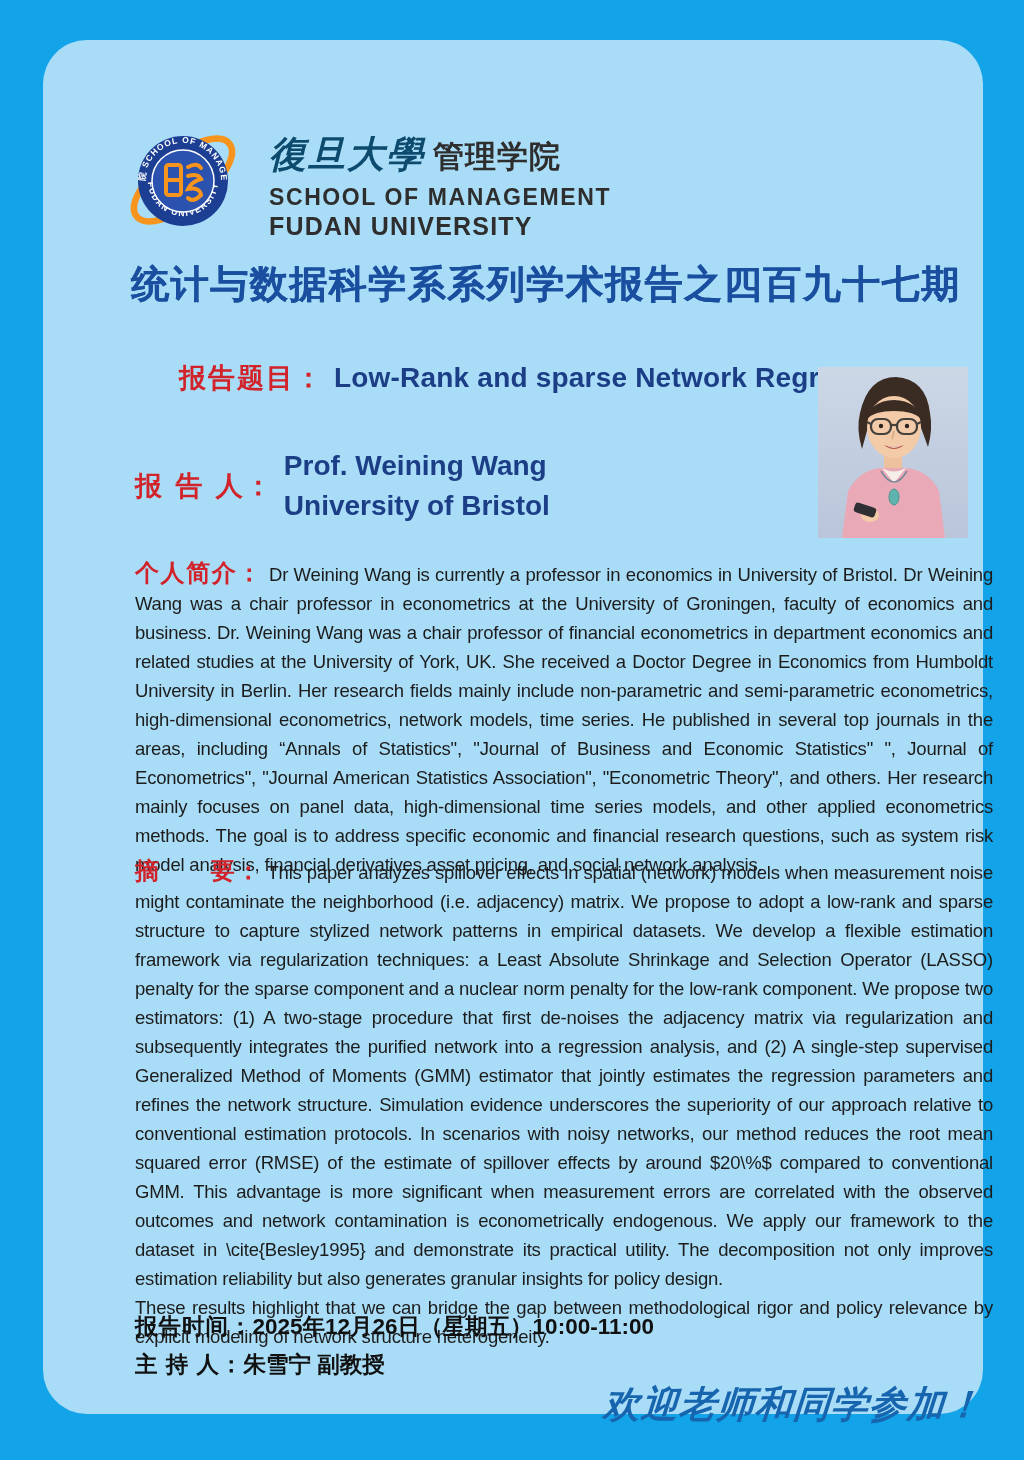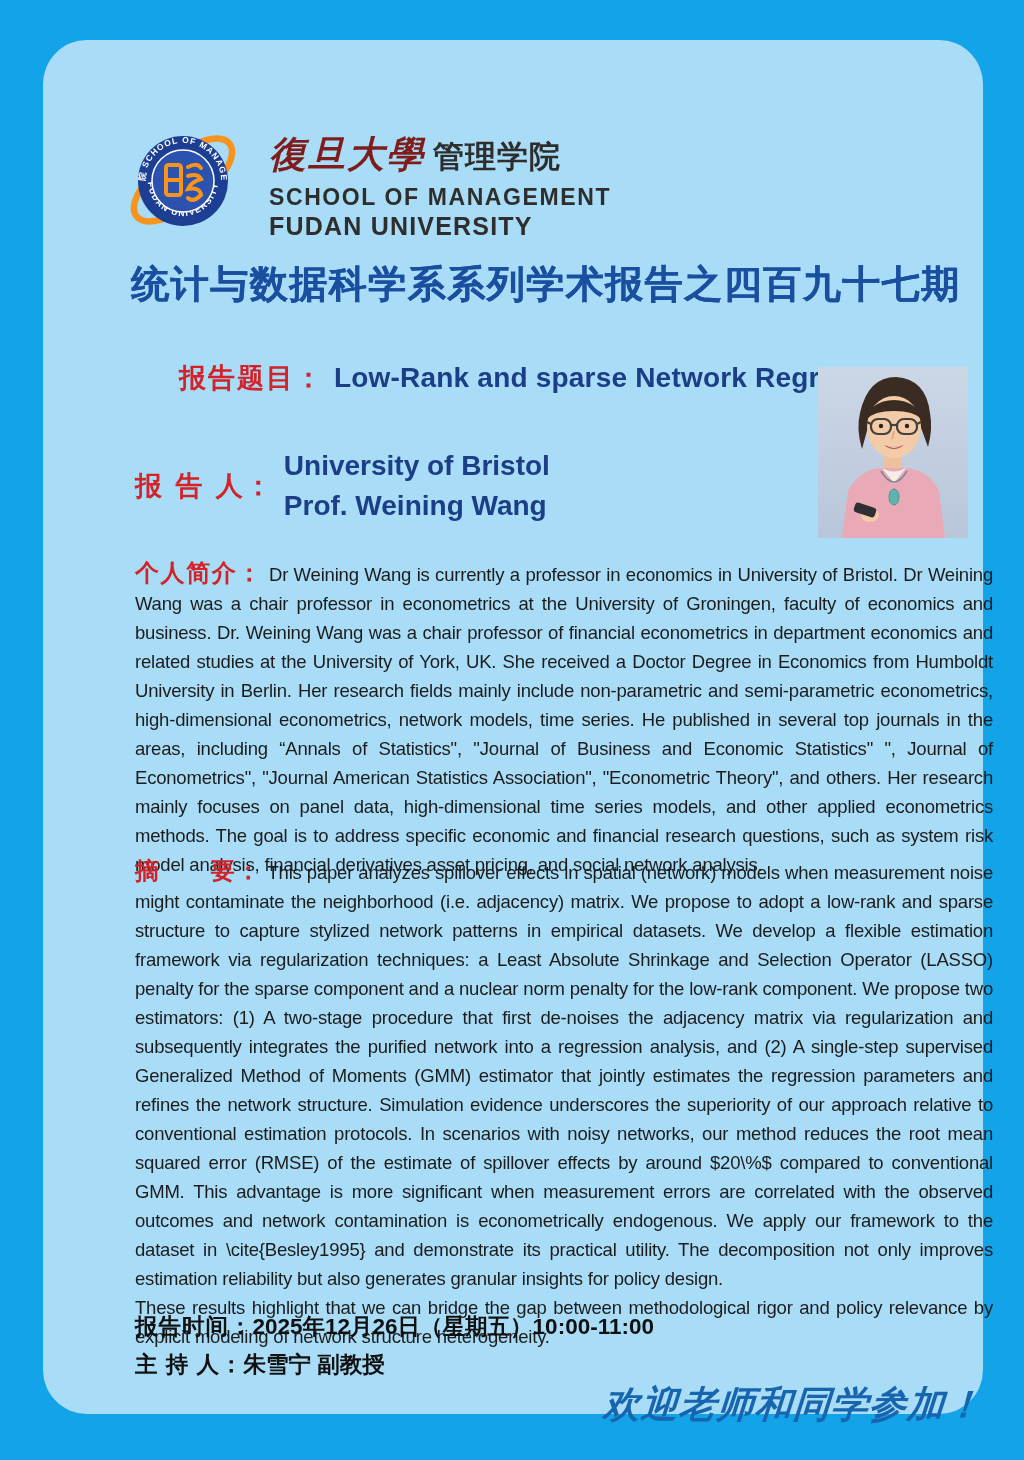--- a/index.html
+++ b/index.html
@@ -16,21 +16,21 @@
     background: #a9dcf6; border-radius: 44px;
   }
 
   
   .logo-row { position: absolute; left: 78px; top: 78px; display: flex; align-items: flex-start; }
   .emblem { width: 124px; height: 124px; }
   .logotype { margin-left: 24px; padding-top: 12px; color: #2e2e2e; }
   .logotype .line1 { display: flex; align-items: baseline; white-space: nowrap; }
   .name-script {
     font-family: "DejaVu Serif", serif; font-style: italic; font-weight: bold;
-    font-size: 37px; letter-spacing: 2px; color: #7f1d1d;
+    font-size: 37px; letter-spacing: 2px; color: #0c4a6e;
   }
   .name-cjk { font-size: 31px; font-weight: bold; margin-left: 8px; letter-spacing: 1px; }
   .name-en1 { font-size: 23px; font-weight: bold; letter-spacing: 1.6px; margin-top: 4px; }
   .name-en2 { font-size: 25px; font-weight: bold; letter-spacing: 1.2px; margin-top: 1px; }
 
   
   .series-title {
     position: absolute; left: 88px; top: 219px; width: 862px;
     font-size: 38px; font-weight: 900; color: #1a4fa0;
     letter-spacing: 1.5px; white-space: nowrap;
@@ -118,22 +118,22 @@
   <div class="series-title">统计与数据科学系系列学术报告之四百九十七期</div>
 
   <div class="talk-row">
     <span class="red-label">报告题目：</span>
     <span class="talk-title">Low-Rank and sparse Network Regression</span>
   </div>
 
   <div class="speaker-row">
     <span class="red-label">报 告 人：</span>
     <span class="speaker-text">
+      <span style="display:block">Prof. Weining Wang</span>
       <span style="display:block">University of Bristol</span>
-      <span style="display:block">Prof. Weining Wang</span>
     </span>
   </div>
 
   <svg class="photo" viewBox="0 0 150 171">
     <defs>
       <linearGradient id="phbg" x1="0" y1="0" x2="0" y2="1">
         <stop offset="0" stop-color="#ccd7e6"></stop>
         <stop offset="1" stop-color="#b9c6da"></stop>
       </linearGradient>
     </defs>

